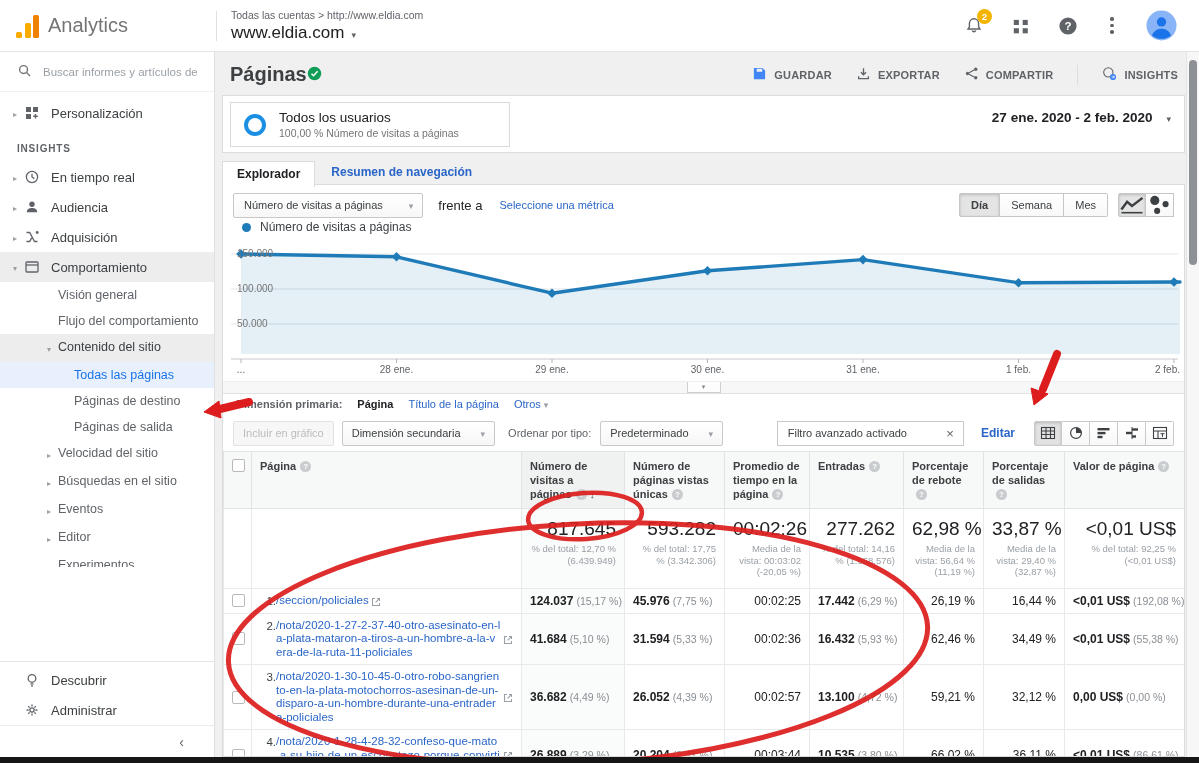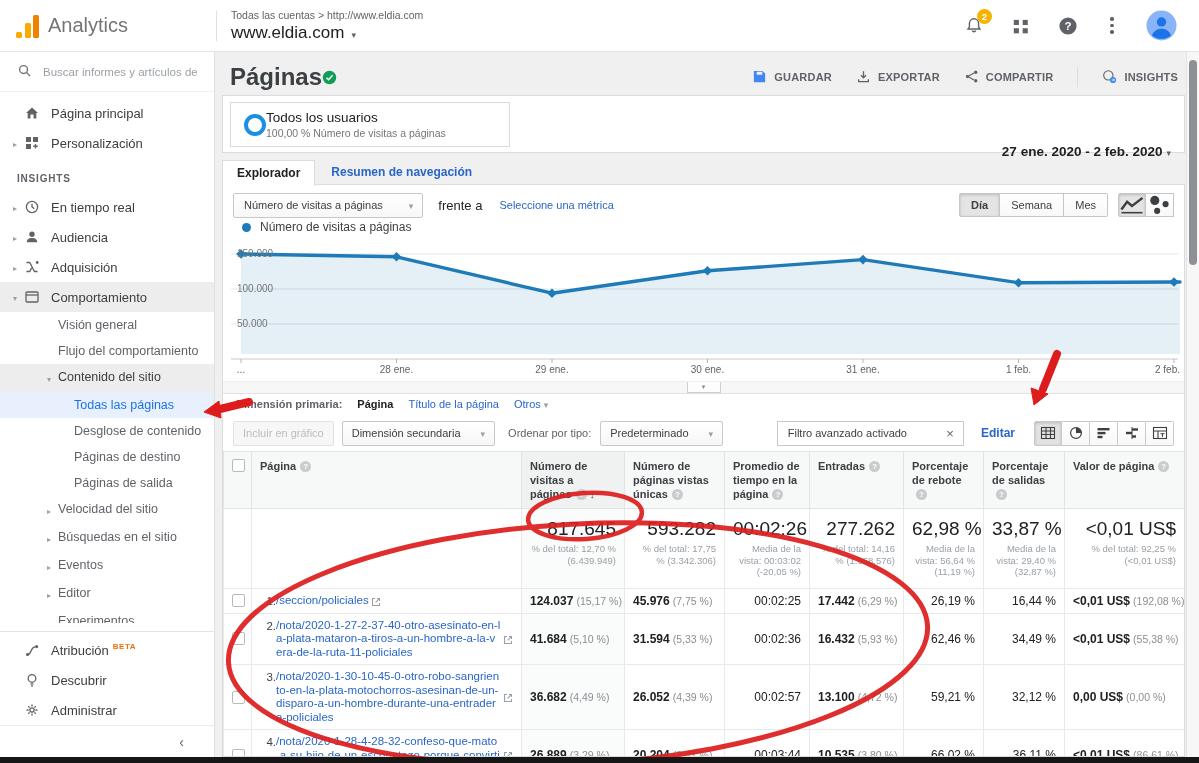--- a/index.html
+++ b/index.html
@@ -55,43 +55,43 @@
   .side-item.selected { background:#e8f0fe; color:#1a73e8; }
   .side-item.clipped { max-height:15px; overflow:hidden; }
   .beta-badge { font-size:8px; color:#e8710a; font-weight:bold; margin-left:4px; position:relative; top:-4px; letter-spacing:.5px; }
   .side-footer { flex:none; border-top:1px solid #e4e4e4; padding:3px 0 0; background:#fff; }
   .collapse-row { height:32px; display:flex; justify-content:flex-end; align-items:center;
                   padding-right:30px; border-top:1px solid #ececec; color:#5f6368; font-size:14px; cursor:pointer; }
 
   
   .main { position:absolute; left:215px; top:52px; right:13px; bottom:6px; background:#f0f0f0; }
   .title-row { position:absolute; left:15px; top:11px; right:8px; display:flex; align-items:center; }
-  .page-title { font-size:24px; font-weight:bold; color:#3c4043; display:flex; align-items:center; }
+  .page-title { font-size:20px; font-weight:bold; color:#3c4043; display:flex; align-items:center; }
   .page-title svg { width:15px; height:15px; }
   .actions { margin-left:auto; display:flex; align-items:center; gap:24px; }
   .action-btn { display:flex; align-items:center; gap:7px; font-size:11px; font-weight:bold;
                 color:#5f6368; letter-spacing:.2px; cursor:pointer; }
   .action-btn svg { width:15px; height:15px; }
   .act-divider { width:1px; height:20px; background:#dcdcdc; }
 
   .card-a { position:absolute; left:7px; top:43px; width:963px; height:58px; background:#fff;
             border:1px solid #dcdcdc; }
   .seg-card { position:absolute; top:6px; height:45px; width:280px; border:1px solid #dadada;
-              background:#fff; display:flex; align-items:center; padding:0 13px; cursor:pointer; }
+              background:#fff; display:flex; align-items:center; padding:0 13px; gap:13px; cursor:pointer; }
   .seg1 { left:7px; }
   .seg2 { left:294px; border:1px dashed #c8c8c8; background:#fbfbfb; }
   .seg-ring { width:22px; height:22px; border-radius:50%; border:4px solid #1a8fe3; flex:none; }
   .seg2 .seg-ring { border:2px solid #d4d4d4; width:21px; height:21px; }
   .seg-title { font-size:13.5px; color:#202124; }
   .seg-sub { font-size:10.5px; color:#757575; margin-top:2px; white-space:nowrap; }
   .add-seg-label { font-size:13px; color:#80868b; }
   .date-box { position:absolute; right:13px; top:14px; font-size:13.5px; font-weight:600;
-              color:#202124; display:flex; align-items:center; gap:4px; cursor:pointer;margin-top:34px; }
-
-  .tab-strip { position:absolute; left:7px; top:108px; height:25px; display:flex; align-items:flex-end; z-index:2; }
+              color:#202124; display:flex; align-items:center; gap:14px; cursor:pointer; }
+
+  .tab-strip { position:absolute; left:7px; top:108px; height:25px; display:flex; align-items:center; z-index:2; }
   .tab-active { background:#fff; border:1px solid #dcdcdc; border-bottom:none; padding:5px 14px 6px;
                 font-size:12px; font-weight:bold; color:#202124; position:relative; top:1px; cursor:pointer; }
   .tab-link { padding:5px 16px 6px; font-size:12px; font-weight:bold; color:#2a66c8; cursor:pointer; }
 
   .card-b { position:absolute; left:7px; top:132px; width:963px; bottom:0; background:#fff;
             border:1px solid #dcdcdc; overflow:hidden; }
   .controls-row { position:absolute; left:10px; right:10px; top:7px; height:26px; display:flex; align-items:center; }
   .metric-dd { border:1px solid #c9c9c9; border-radius:2px; height:25px; display:flex; align-items:center;
                padding:0 9px 0 10px; font-size:11px; color:#3c4043; gap:26px;
                background:linear-gradient(#fff,#f7f7f7); cursor:pointer; }
@@ -244,29 +244,20 @@
       <span>
         <svg viewBox="0 0 16 16" fill="none" stroke="#757575" stroke-width="1.5">
             <circle cx="7" cy="7" r="4.2"></circle>
             <path d="M10.2 10.2 14 14"></path>
           </svg>
       </span>
       <span class="ph">Buscar informes y artículos de</span>
     </div>
     <div class="side-nav" id="side-nav">
         <div class="side-item lvl0">
-          <span class="arrow"></span>
-          <span class="nicon">
-            <svg viewBox="0 0 16 16">
-              <path d="M8 2.4 14 7.9h-1.7v5.6H9.6V9.6H6.4v3.9H3.7V7.9H2z" fill="#5f6368"></path>
-            </svg>
-          </span>
-          <span class="lbl">Página principal</span>
-        </div>
-        <div class="side-item lvl0">
           <span class="arrow">▸</span>
           <span class="nicon">
             <svg viewBox="0 0 16 16" fill="#5f6368">
               <rect x="2" y="2" width="5" height="5"></rect>
               <rect x="9" y="2" width="5" height="5"></rect>
               <rect x="2" y="9" width="5" height="5"></rect>
               <path d="M11.5 9v4.6M9.2 11.3h4.6" stroke="#5f6368" stroke-width="1.4" fill="none"></path>
             </svg>
           </span>
           <span class="lbl">Personalización</span>
@@ -323,24 +314,20 @@
         <div class="side-item lvl1 active">
           <span class="arrow">▾</span>
           <span class="lbl">Contenido del sitio</span>
         </div>
         <div class="side-item lvl2 selected">
           <span class="arrow"></span>
           <span class="lbl">Todas las páginas</span>
         </div>
         <div class="side-item lvl2">
           <span class="arrow"></span>
-          <span class="lbl">Desglose de contenido</span>
-        </div>
-        <div class="side-item lvl2">
-          <span class="arrow"></span>
           <span class="lbl">Páginas de destino</span>
         </div>
         <div class="side-item lvl2">
           <span class="arrow"></span>
           <span class="lbl">Páginas de salida</span>
         </div>
         <div class="side-item lvl1">
           <span class="arrow">▸</span>
           <span class="lbl">Velocidad del sitio</span>
         </div>
@@ -355,32 +342,20 @@
         <div class="side-item lvl1">
           <span class="arrow">▸</span>
           <span class="lbl">Editor</span>
         </div>
         <div class="side-item lvl1 clipped">
           <span class="arrow"></span>
           <span class="lbl">Experimentos</span>
         </div>
       </div>
     <div class="side-footer" id="side-footer">
-        <div class="side-item lvl0">
-          <span class="arrow"></span>
-          <span class="nicon">
-            <svg viewBox="0 0 16 16" fill="none" stroke="#5f6368" stroke-width="1.3">
-              <path d="M3.5 12.5c4.5 0 2.5-7 7.5-7.7"></path>
-              <circle cx="12.6" cy="4.6" r="1.6" fill="#5f6368" stroke="none"></circle>
-              <circle cx="3.5" cy="12.5" r="1.6" fill="#5f6368" stroke="none"></circle>
-            </svg>
-          </span>
-          <span class="lbl">Atribución</span>
-          <span class="beta-badge">BETA</span>
-        </div>
         <div class="side-item lvl0">
           <span class="arrow"></span>
           <span class="nicon">
             <svg viewBox="0 0 16 16" fill="none" stroke="#5f6368" stroke-width="1.3">
               <circle cx="8" cy="6.4" r="3.8"></circle>
               <path d="M6.5 11.8h3M7 13.8h2"></path>
             </svg>
           </span>
           <span class="lbl">Descubrir</span>
         </div>

